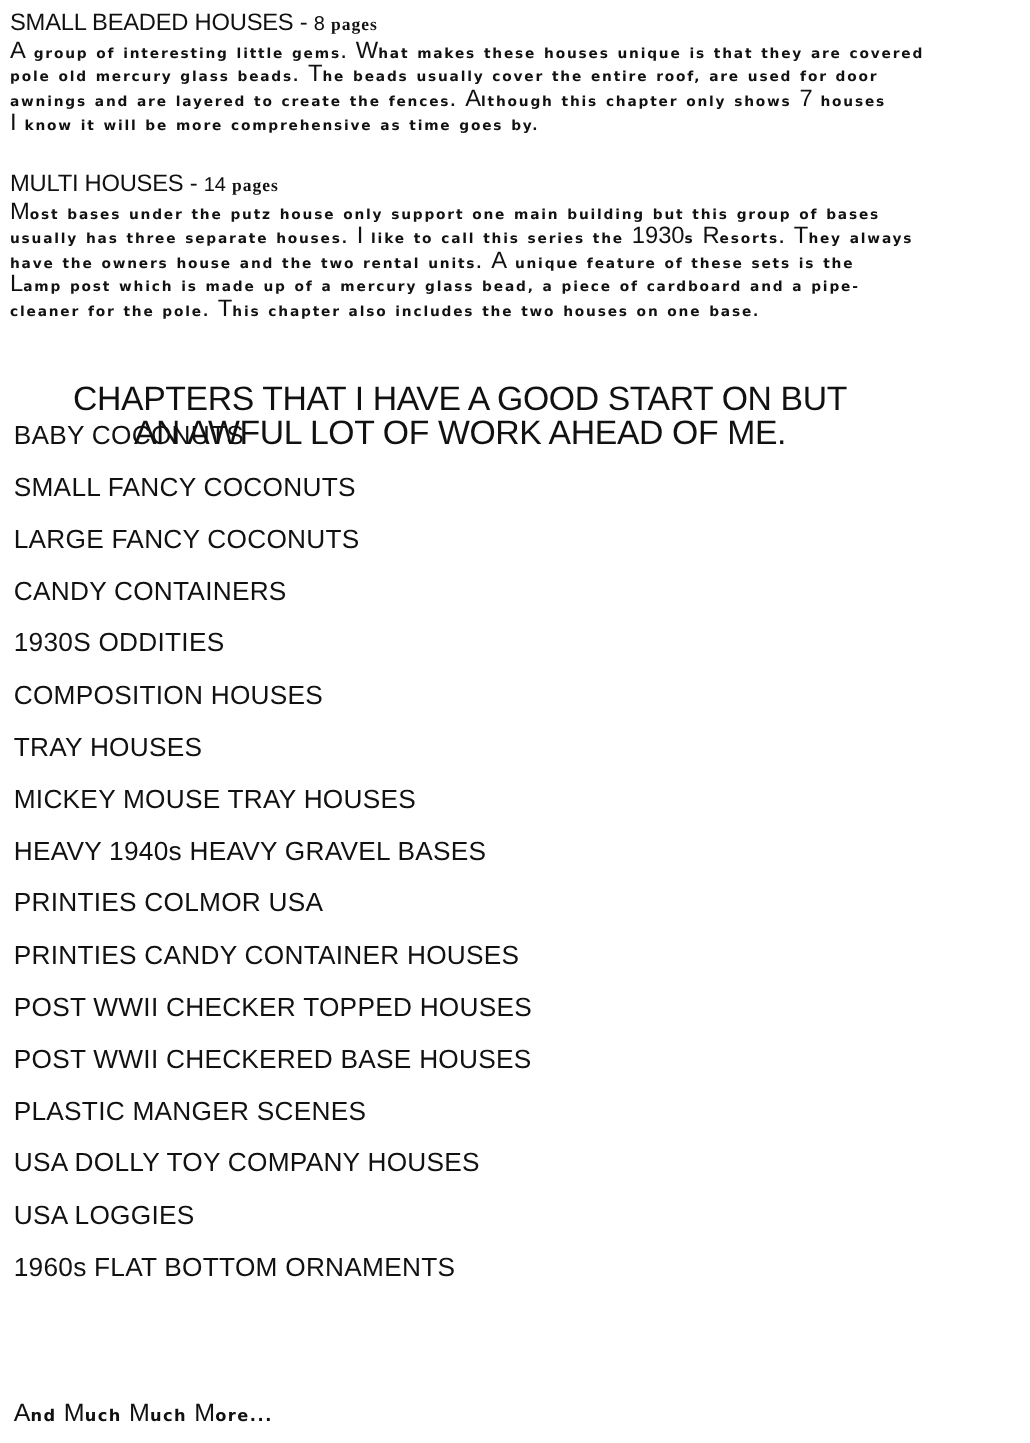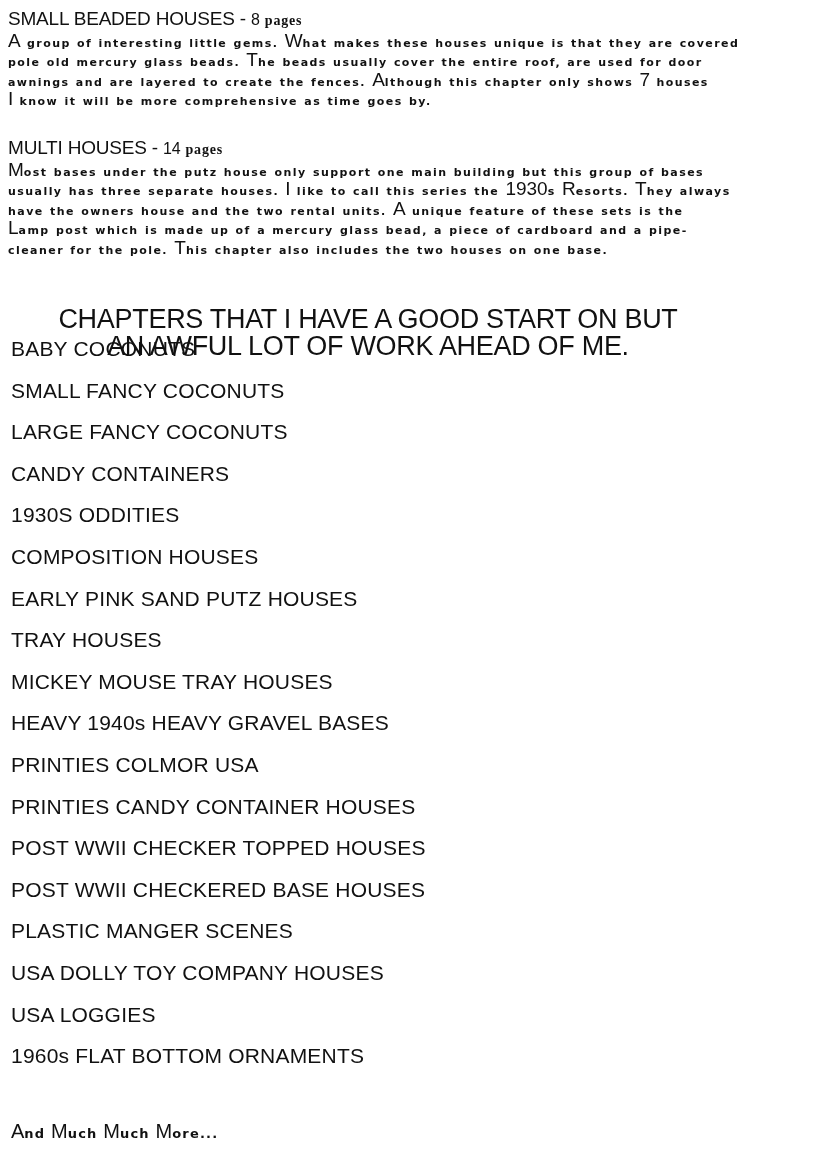--- a/index.html
+++ b/index.html
@@ -130,21 +130,20 @@
   <div>AN AWFUL LOT OF WORK AHEAD OF ME.</div>
 </div>
 
 <ul class="chapter-list">
   <li class="chapter-item">BABY COCONUTS</li>
   <li class="chapter-item">SMALL FANCY COCONUTS</li>
   <li class="chapter-item">LARGE FANCY COCONUTS</li>
   <li class="chapter-item">CANDY CONTAINERS</li>
   <li class="chapter-item">1930S ODDITIES</li>
   <li class="chapter-item">COMPOSITION HOUSES</li>
-  <li class="chapter-item">EARLY PINK SAND PUTZ HOUSES</li>
   <li class="chapter-item">TRAY HOUSES</li>
   <li class="chapter-item">MICKEY MOUSE TRAY HOUSES</li>
   <li class="chapter-item">HEAVY 1940s HEAVY GRAVEL BASES</li>
   <li class="chapter-item">PRINTIES COLMOR USA</li>
   <li class="chapter-item">PRINTIES CANDY CONTAINER HOUSES</li>
   <li class="chapter-item">POST WWII CHECKER TOPPED HOUSES</li>
   <li class="chapter-item">POST WWII CHECKERED BASE HOUSES</li>
   <li class="chapter-item">PLASTIC MANGER SCENES</li>
   <li class="chapter-item">USA DOLLY TOY COMPANY HOUSES</li>
   <li class="chapter-item">USA LOGGIES</li>

